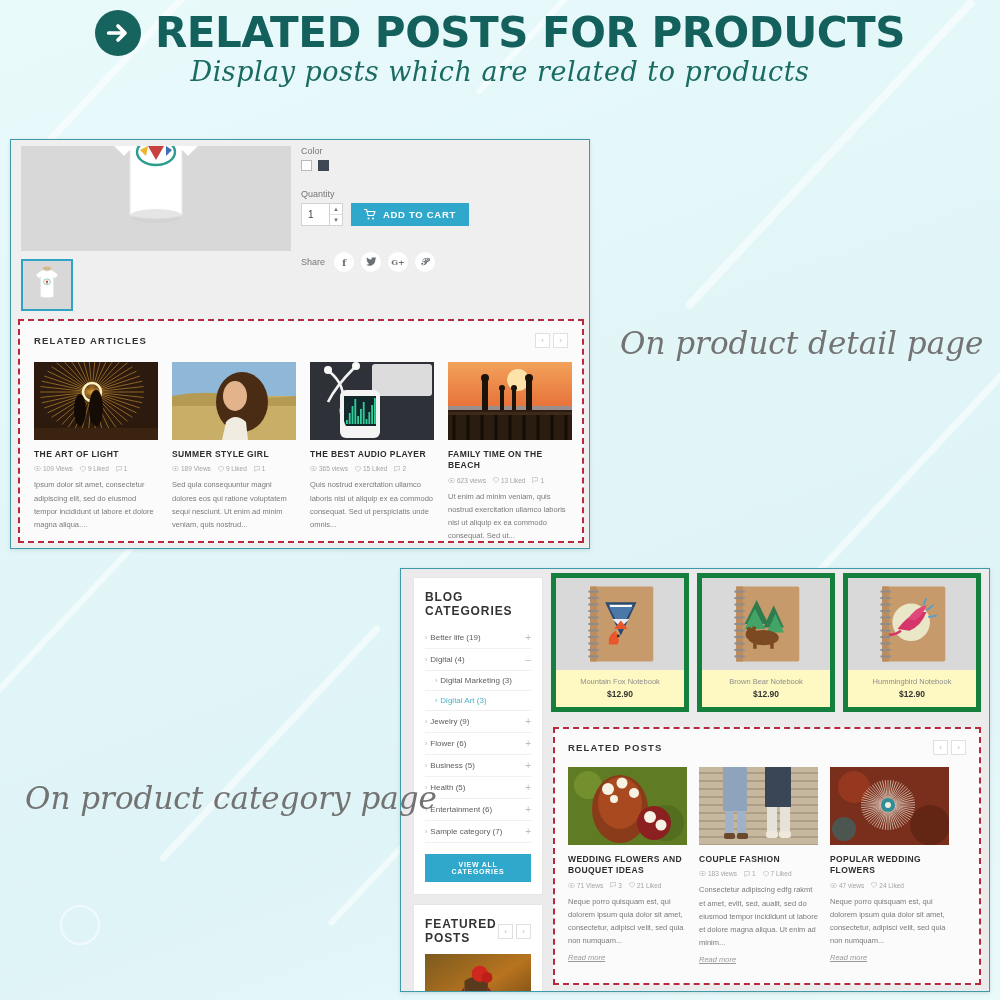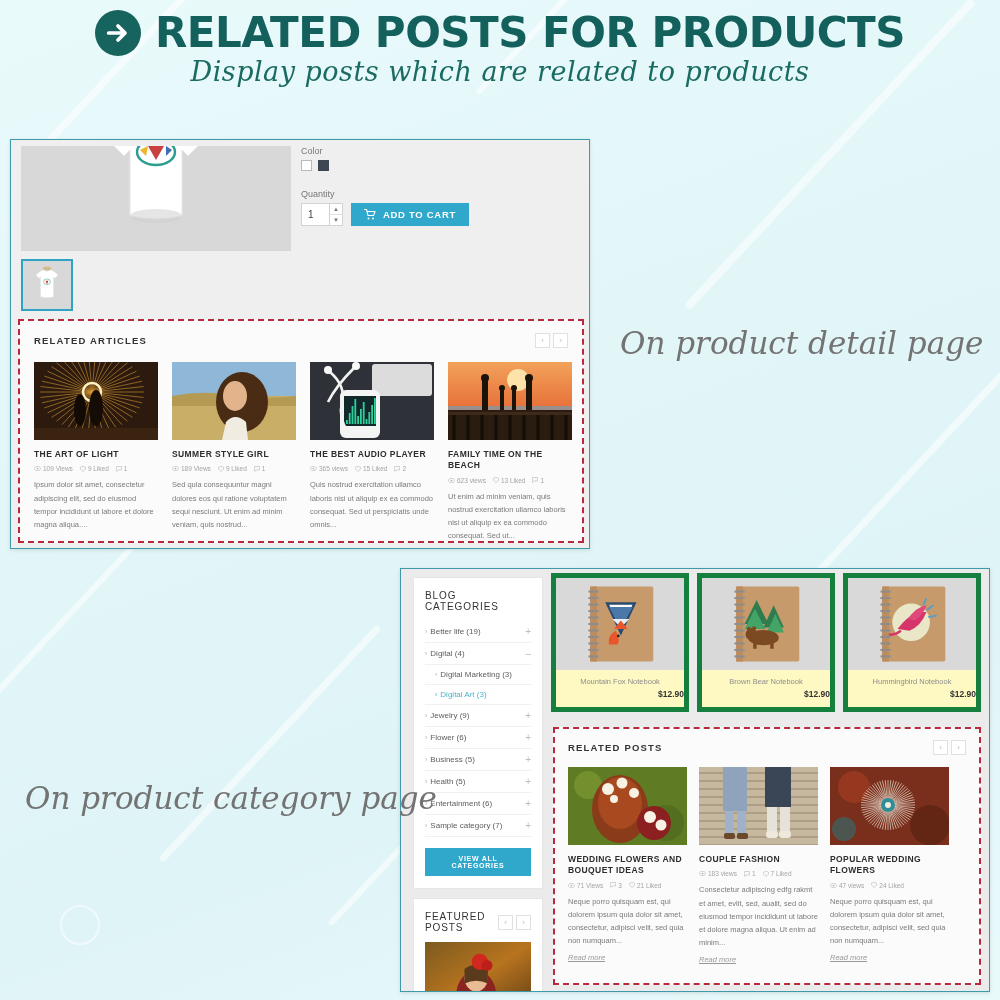--- a/index.html
+++ b/index.html
@@ -89,21 +89,21 @@
   .read-more { margin-top: 6px; font-size: 7.5px; color: #999; font-style: italic;
                text-decoration: underline; }
 
   
   #panel-category { left: 400px; top: 568px; width: 590px; height: 424px; background: #ebebeb; }
   #cat-inner { display: flex; height: 100%; }
   #cat-sidebar { width: 150px; padding: 8px 8px 0 12px; }
   #cat-main { flex: 1; padding-top: 4px; padding-right: 8px; }
 
   .widget { background: #fff; border: 1px solid #e6e6e6; padding: 12px 11px; }
-  .widget-title { font-size: 10px; font-weight: normal; letter-spacing: .9px; color: #333; }
+  .widget-title { font-size: 12px; font-weight: bold; letter-spacing: .9px; color: #333; }
   .cat-list { margin-top: 9px; }
   .cat-item { display: flex; justify-content: space-between; align-items: center;
               font-size: 8px; color: #5d5d5d; padding: 5px 0;
               border-bottom: 1px solid #f0f0f0; }
   .cat-item .chev { color: #b4b4b4; margin-right: 3px; font-size: 7px; }
   .cat-item .pm { color: #bdbdbd; font-size: 10px; }
   .cat-item.sub { padding-left: 10px; }
   .cat-item.active { color: #4ab4c9; }
   .cat-item.active .chev { color: #4ab4c9; }
   #view-all { margin: 11px auto 0; display: block; background: #2fa8cc; color: #fff;
@@ -112,21 +112,21 @@
 
   #featured-widget { margin-top: 9px; }
   #featured-head { display: flex; justify-content: space-between; align-items: center; }
   #featured-img { margin-top: 9px; width: 100%; height: 72px; overflow: hidden; }
 
   .prod-row { display: flex; gap: 8px; }
   .prod-card { flex: 1; background: #fef9c3; border: 5px solid #15803d; }
   .prod-img { height: 92px; background: #d9d9d9; display: flex;
               align-items: center; justify-content: center; overflow: hidden; }
   .prod-name { text-align: center; font-size: 7.5px; color: #8d8d8d; padding: 7px 2px 3px; }
-  .prod-price { text-align: right; font-size: 8.5px; font-weight: bold; color: #333; padding-bottom: 8px; }
+  .prod-price { text-align: center; font-size: 8.5px; font-weight: bold; color: #333; padding-bottom: 8px; }
 
   #cat-dash { position: absolute; left: 152px; top: 158px; width: 428px; height: 258px;
               border: 2px dashed #b8293d; background: #fbfbfb; }
 
   
   .annot { position: absolute; z-index: 6; color: #737373;
            font-family: "DejaVu Serif", serif; font-style: italic; font-size: 31px; }
   #annot-detail { left: 620px; top: 325px; }
   #annot-category { left: 25px; top: 780px; }
 </style>
@@ -201,20 +201,31 @@
         <button id="add-cart">
           <svg width="12" height="11" viewBox="0 0 24 22">
             <path d="M1 1h4l3 12h11l3-8H7" fill="none" stroke="#fff" stroke-width="2.2" stroke-linecap="round" stroke-linejoin="round"></path>
             <circle cx="9" cy="19" r="2" fill="#fff"></circle>
               <circle cx="18" cy="19" r="2" fill="#fff"></circle>
           </svg>
           <span>ADD TO CART</span>
         </button>
       </div>
 
+      <div id="share-row">
+        <span id="share-lbl">Share</span>
+        <div class="soc">f</div>
+        <div class="soc">
+          <svg width="11" height="10" viewBox="0 0 24 22">
+            <path d="M23 3a9.5 9.5 0 0 1-2.7.8A4.7 4.7 0 0 0 22.4.8a9.4 9.4 0 0 1-3 1.1A4.7 4.7 0 0 0 11.6 6 13.3 13.3 0 0 1 2 1.1a4.7 4.7 0 0 0 1.4 6.3A4.6 4.6 0 0 1 1.3 6.8a4.7 4.7 0 0 0 3.8 4.6 4.7 4.7 0 0 1-2.1.1 4.7 4.7 0 0 0 4.4 3.3A9.5 9.5 0 0 1 0 17.1a13.3 13.3 0 0 0 20.5-11.9A9.5 9.5 0 0 0 23 3z" fill="#6b7075"></path>
+          </svg>
+        </div>
+        <div class="soc" style="font-size:8px;">G+</div>
+        <div class="soc">𝒫</div>
+      </div>
     </div>
   </div>
 
   <div class="dash-box" id="detail-dash">
     <div style="padding:12px 14px 0;display:flex;justify-content:space-between;align-items:center;">
       <div class="mod-title">RELATED ARTICLES</div>
       <div class="nav-arrows">
         <div class="nav-btn">‹</div>
         <div class="nav-btn">›</div>
       </div>

